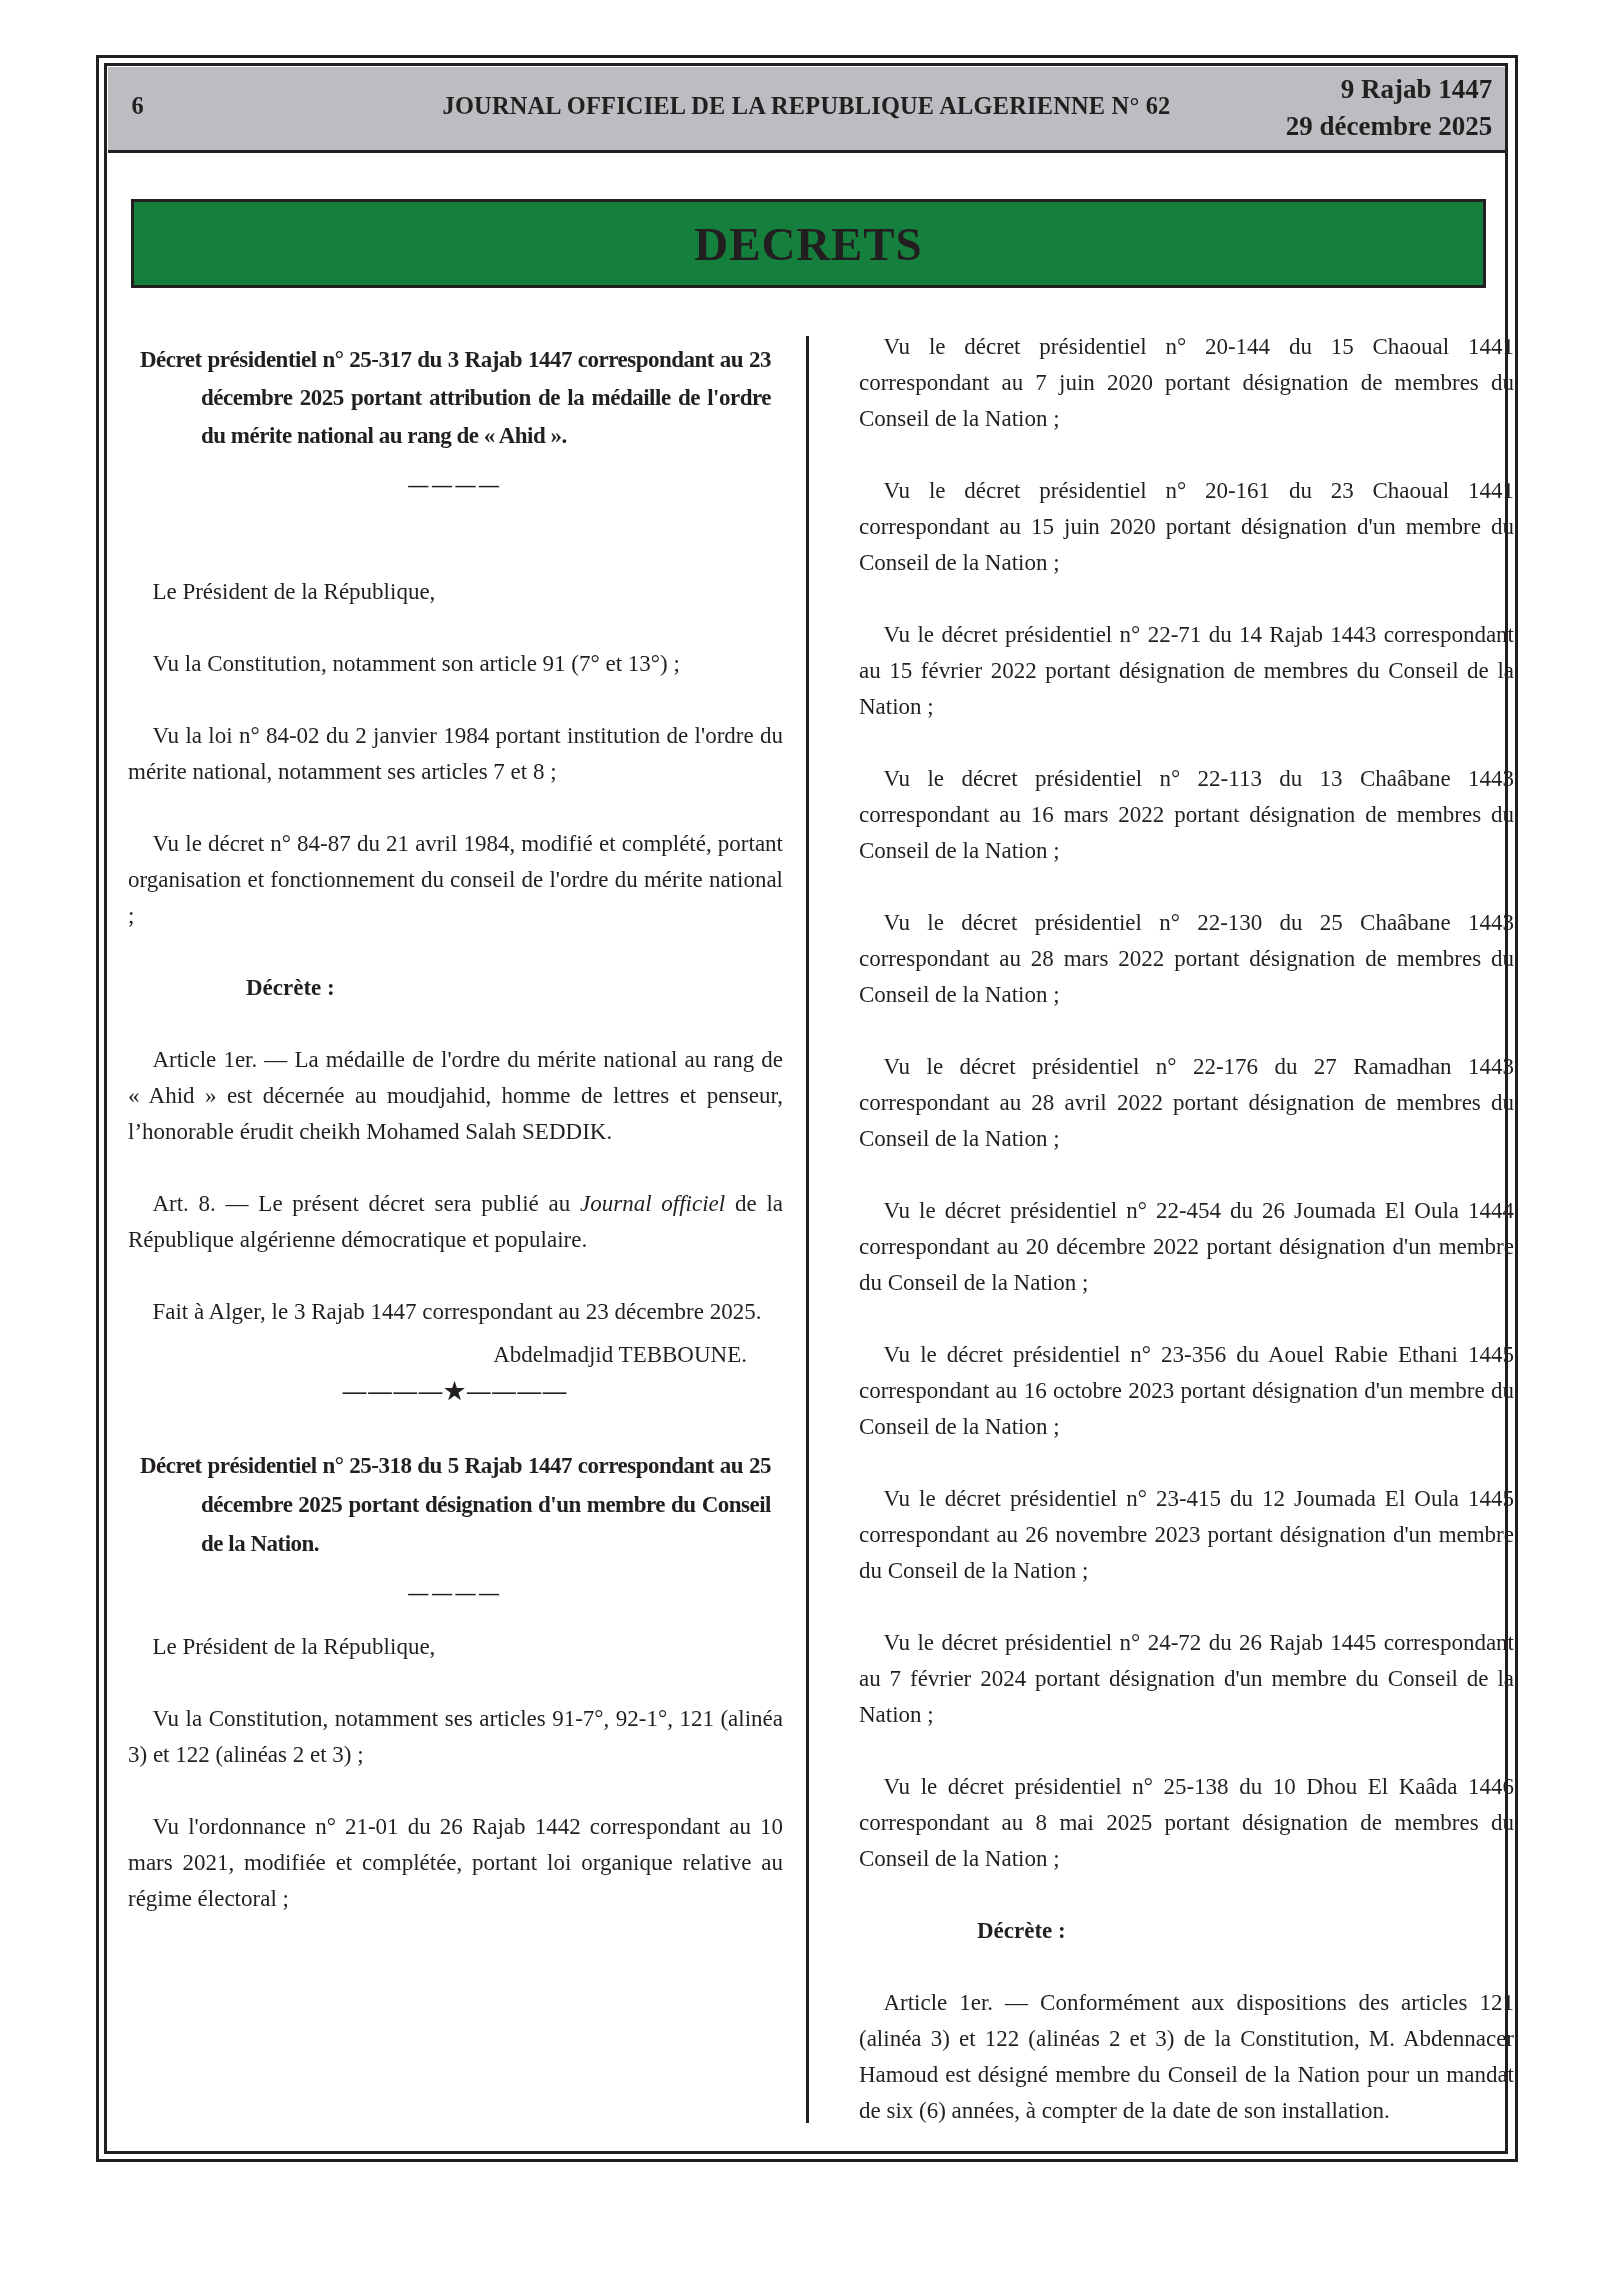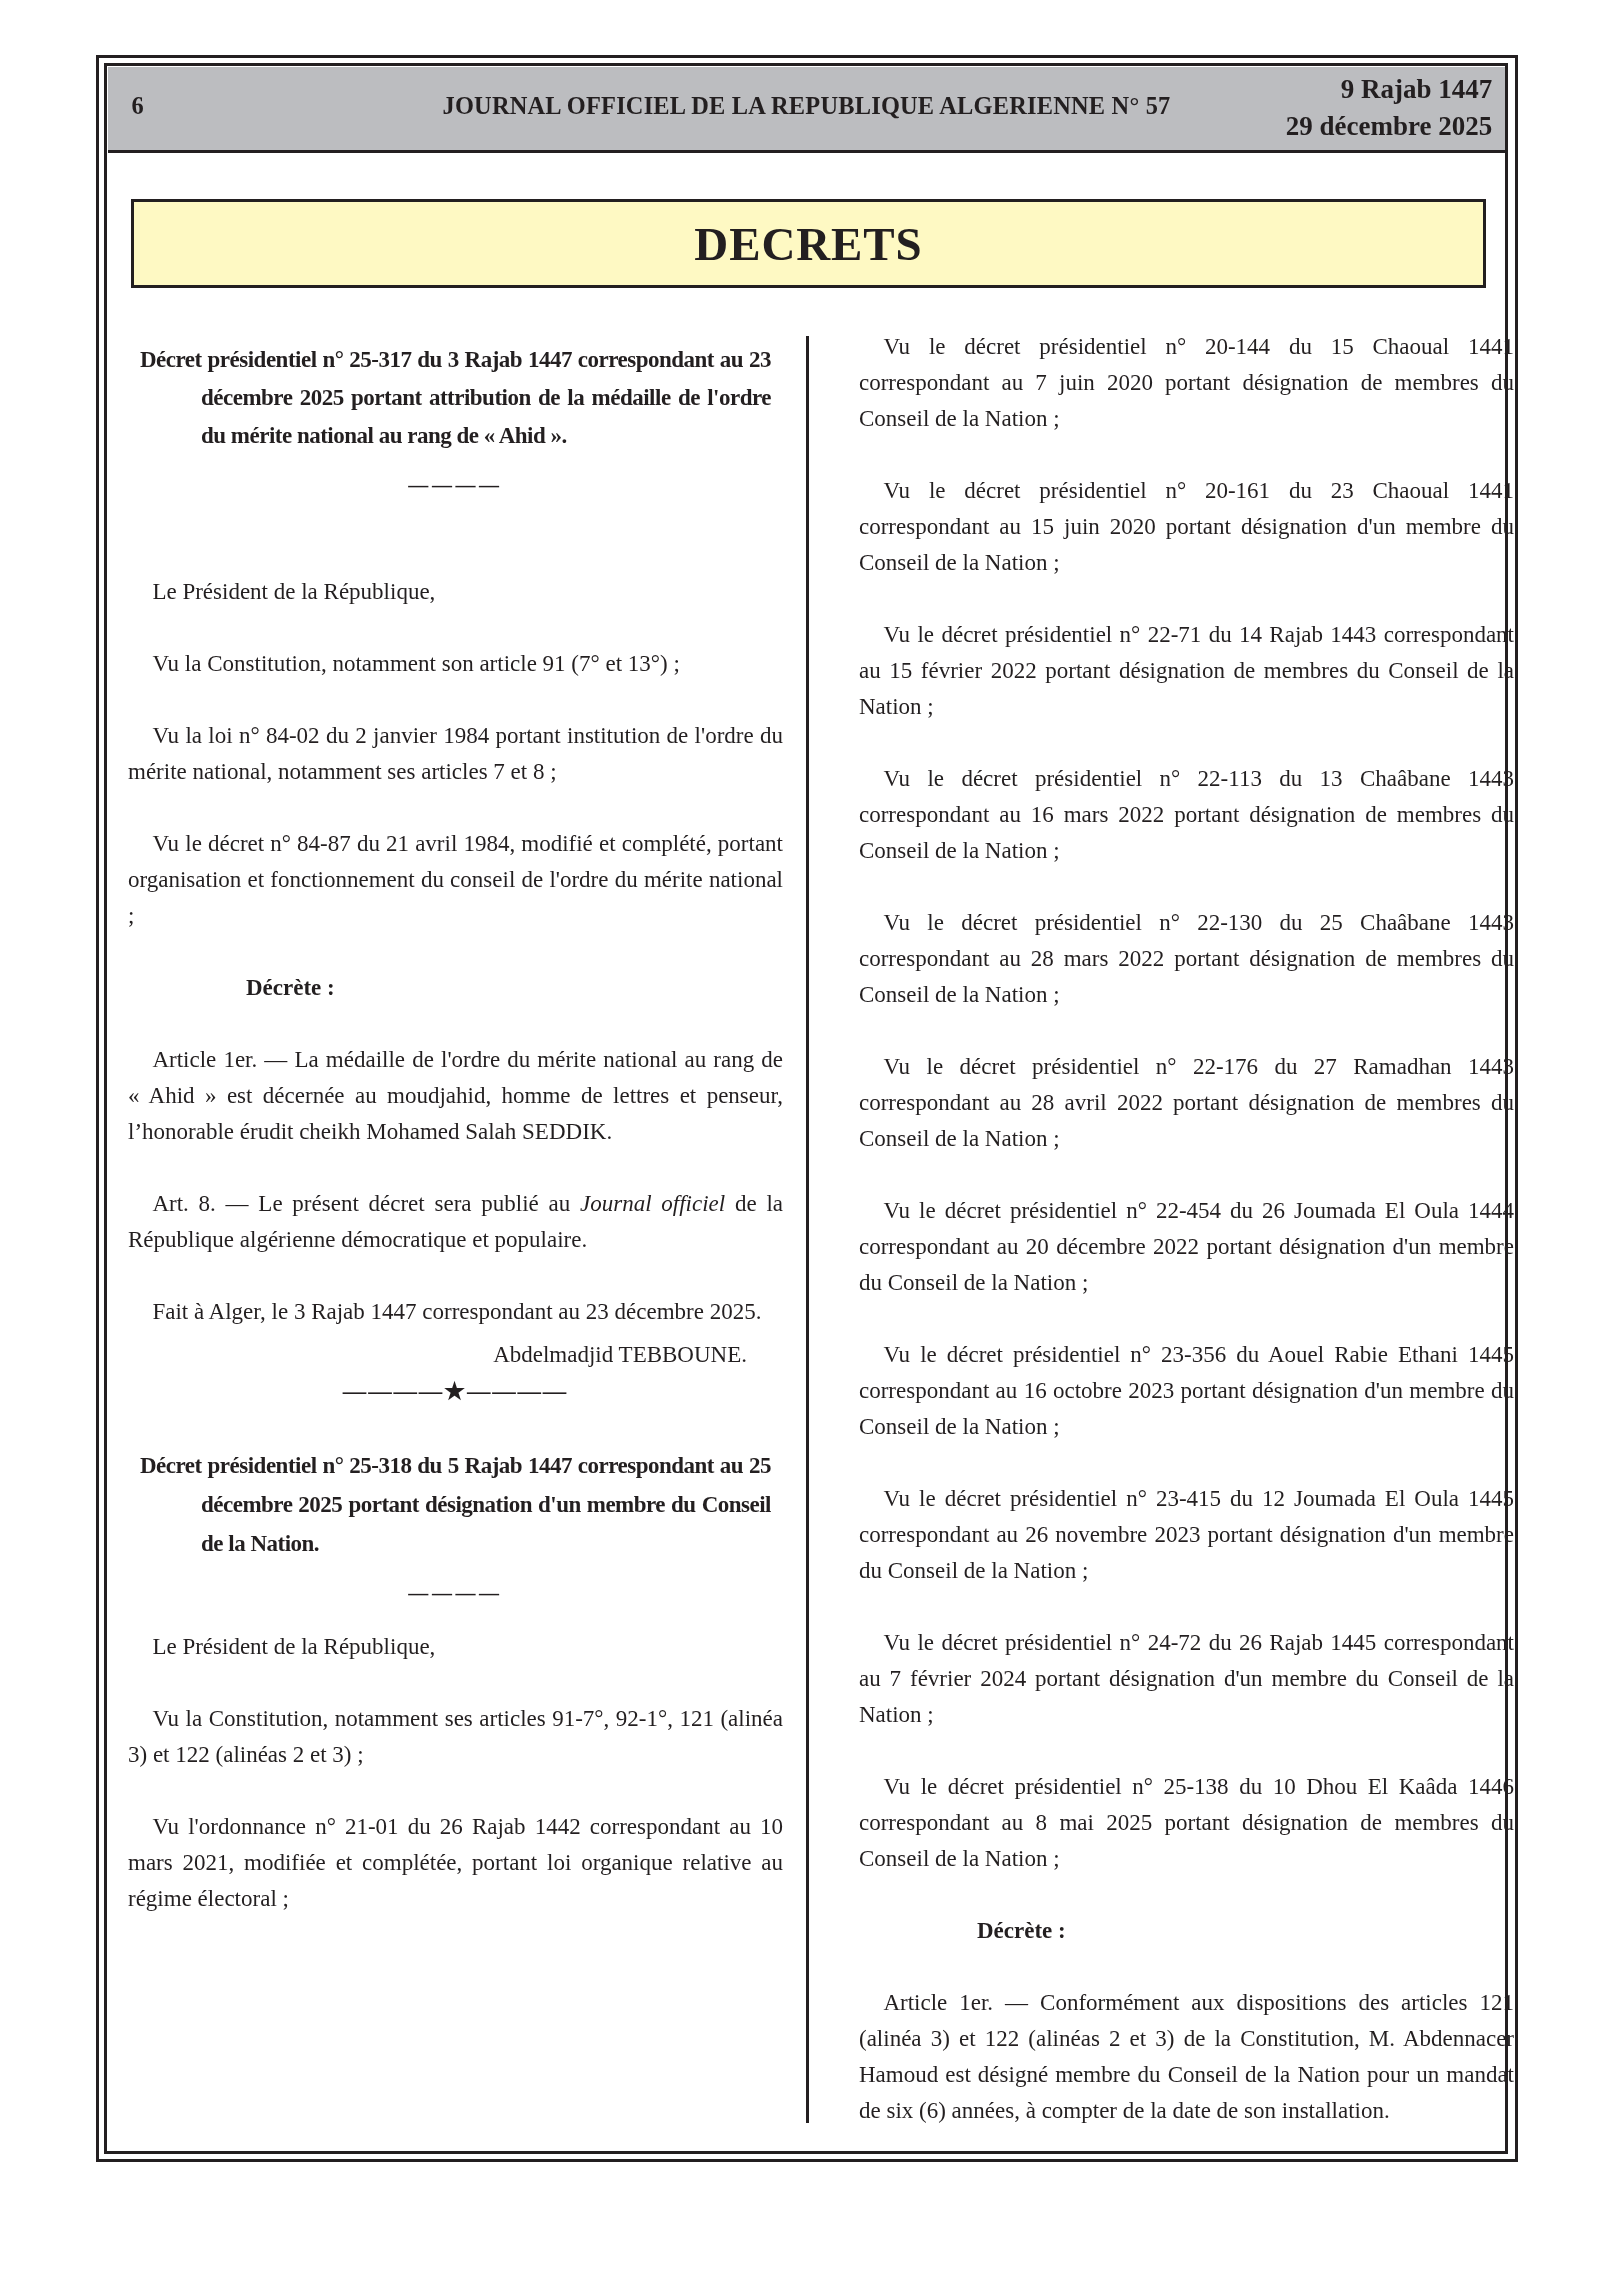--- a/index.html
+++ b/index.html
@@ -10,21 +10,21 @@
   .frame-inner { position:absolute; left:104px; top:63px; width:1404px; height:2091px;
                  border:3.6px solid #231f20; box-sizing:border-box; }
   .masthead { position:absolute; left:108px; top:67px; width:1397px; height:83px;
               background:#bcbdc0; border-bottom:3.6px solid #231f20; }
   .mh-page { position:absolute; left:23.5px; top:25px; font-weight:bold; font-size:24.4px; }
   .mh-title { position:absolute; left:0; right:0; top:25px; text-align:center;
               font-weight:bold; font-size:24.4px; letter-spacing:0.2px; }
   .mh-date { position:absolute; right:12.7px; top:3.6px; text-align:right; font-weight:bold;
              font-size:27px; line-height:37px; }
   .section-box { position:absolute; left:131px; top:199px; width:1355px; height:89px;
-                 background:#fef9c3; border:3.6px solid #231f20; box-sizing:border-box;
+                 background:#15803d; border:3.6px solid #231f20; box-sizing:border-box;
                  display:flex; align-items:center; justify-content:center; }
   .section-title { font-weight:bold; font-size:47px; letter-spacing:0.9px; }
   .divider { position:absolute; left:806px; top:336px; width:2.7px; height:1787px; background:#231f20; }
   .col { position:absolute; font-size:23px; line-height:36px; text-align:justify; }
   .col-left { left:128px; top:329px; width:655px; }
   .col-right { left:859px; top:329px; width:655px; }
   .p { margin:0 0 36px 0; text-indent:24.4px; }
   .decree-title { font-weight:bold; font-size:23px; line-height:39px; margin:12px;
                   padding-left:61px; text-indent:-61px; text-align:justify;
                   letter-spacing:-0.5px; }
@@ -35,21 +35,21 @@
   i { font-style:italic; }
 </style>
 </head>
 <body>
 
 <div class="frame-outer"></div>
 <div class="frame-inner"></div>
 
 <div class="masthead">
   <div class="mh-page">6</div>
-  <div class="mh-title">JOURNAL OFFICIEL DE LA REPUBLIQUE ALGERIENNE N° 57</div>
+  <div class="mh-title">JOURNAL OFFICIEL DE LA REPUBLIQUE ALGERIENNE N° 62</div>
   <div class="mh-date">
     <div>9 Rajab 1447</div>
     <div>29 décembre 2025</div>
   </div>
 </div>
 
 <div class="section-box">
   <div class="section-title">DECRETS</div>
 </div>
 

